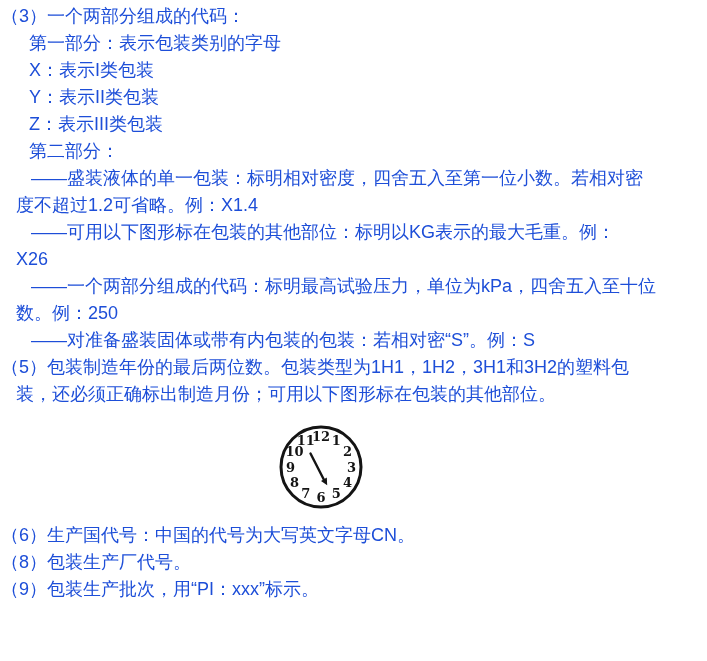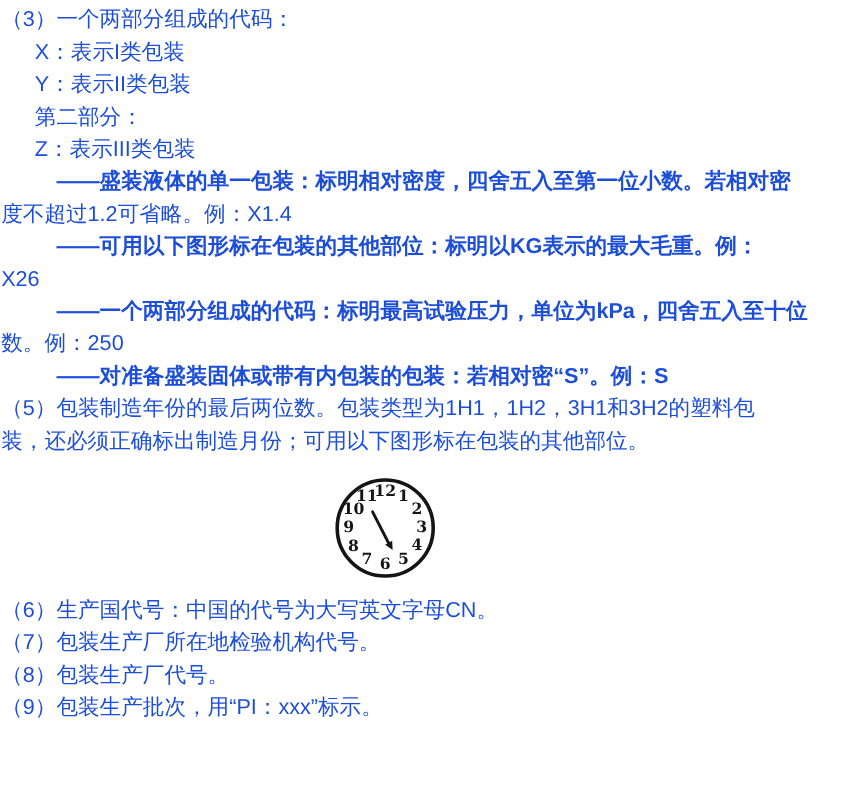--- a/index.html
+++ b/index.html
@@ -12,22 +12,22 @@
   }
   .doc {
     padding-top: 3px;
     font-size: 18px;
     line-height: 27px;
     color: #1d4ed8;
   }
   .ln { white-space: nowrap; }
   .indent-item  { padding-left: 1px; }
   .indent-sub   { padding-left: 29px; }
-  .indent-dash  { padding-left: 47px; font-weight: bold; }
-  .indent-flush { padding-left: 1px; }
+  .indent-dash  { padding-left: 31px; }
+  .indent-flush { padding-left: 16px; }
   figure { margin: 0; }
   .clock-wrap {
     margin: 15px 0 11px 277px;
     width: 88px;
     height: 88px;
   }
   .clock-rim  { fill: #ffffff; stroke: #141414; stroke-width: 3; }
   .clock-hand { stroke: #141414; stroke-width: 2.4; stroke-linecap: round; }
   .clock-hand-head { fill: #141414; stroke: none; }
   .clock-num {
@@ -35,24 +35,25 @@
     font-weight: bold;
     font-size: 13px;
   }
 </style>
 </head>
 <body>
 
 <div class="doc">
 
   <div class="ln indent-item">（3）一个两部分组成的代码：</div>
+  <div class="ln indent-sub">第一部分：表示包装类别的字母</div>
   <div class="ln indent-sub">X：表示I类包装</div>
   <div class="ln indent-sub">Y：表示II类包装</div>
+  <div class="ln indent-sub">Z：表示III类包装</div>
   <div class="ln indent-sub">第二部分：</div>
-  <div class="ln indent-sub">Z：表示III类包装</div>
   <div class="ln indent-dash">——盛装液体的单一包装：标明相对密度，四舍五入至第一位小数。若相对密</div>
   <div class="ln indent-flush">度不超过1.2可省略。例：X1.4</div>
   <div class="ln indent-dash">——可用以下图形标在包装的其他部位：标明以KG表示的最大毛重。例：</div>
   <div class="ln indent-flush">X26</div>
   <div class="ln indent-dash">——一个两部分组成的代码：标明最高试验压力，单位为kPa，四舍五入至十位</div>
   <div class="ln indent-flush">数。例：250</div>
   <div class="ln indent-dash">——对准备盛装固体或带有内包装的包装：若相对密“S”。例：S</div>
   <div class="ln indent-item">（5）包装制造年份的最后两位数。包装类型为1H1，1H2，3H1和3H2的塑料包</div>
   <div class="ln indent-flush">装，还必须正确标出制造月份；可用以下图形标在包装的其他部位。</div>
 
@@ -72,17 +73,16 @@
           <text x="17.6" y="28.7" text-anchor="middle" dominant-baseline="central" class="clock-num" fill="#141414">10</text>
           <text x="28.7" y="17.6" text-anchor="middle" dominant-baseline="central" class="clock-num" fill="#141414">11</text>
           <text x="44.0" y="13.5" text-anchor="middle" dominant-baseline="central" class="clock-num" fill="#141414">12</text>
         </g>
       <line class="clock-hand" x1="33.5" y1="30.5" x2="46.8" y2="56.5"></line>
       <polygon class="clock-hand-head" points="50.2,62.3 44.0,57.9 49.8,54.6"></polygon>
     </svg>
   </figure>
 
   <div class="ln indent-item">（6）生产国代号：中国的代号为大写英文字母CN。</div>
-  <div class="ln indent-item">（7）包装生产厂所在地检验机构代号。</div>
   <div class="ln indent-item">（8）包装生产厂代号。</div>
   <div class="ln indent-item">（9）包装生产批次，用“PI：xxx”标示。</div>
 
 </div>
 
 </body></html>

